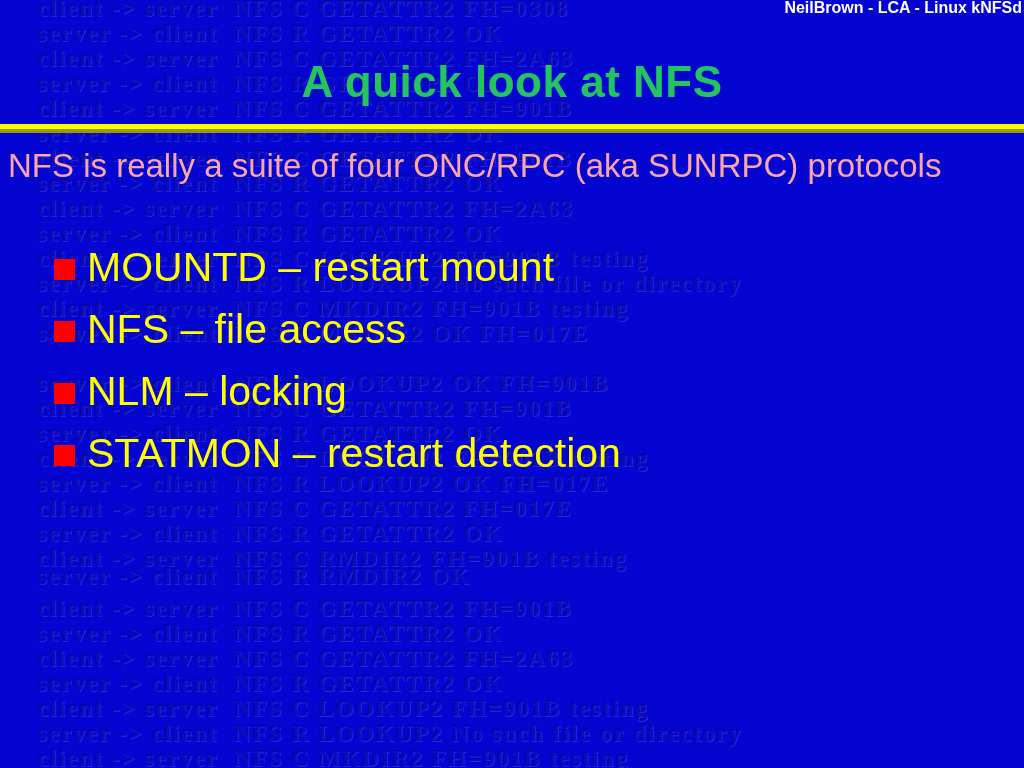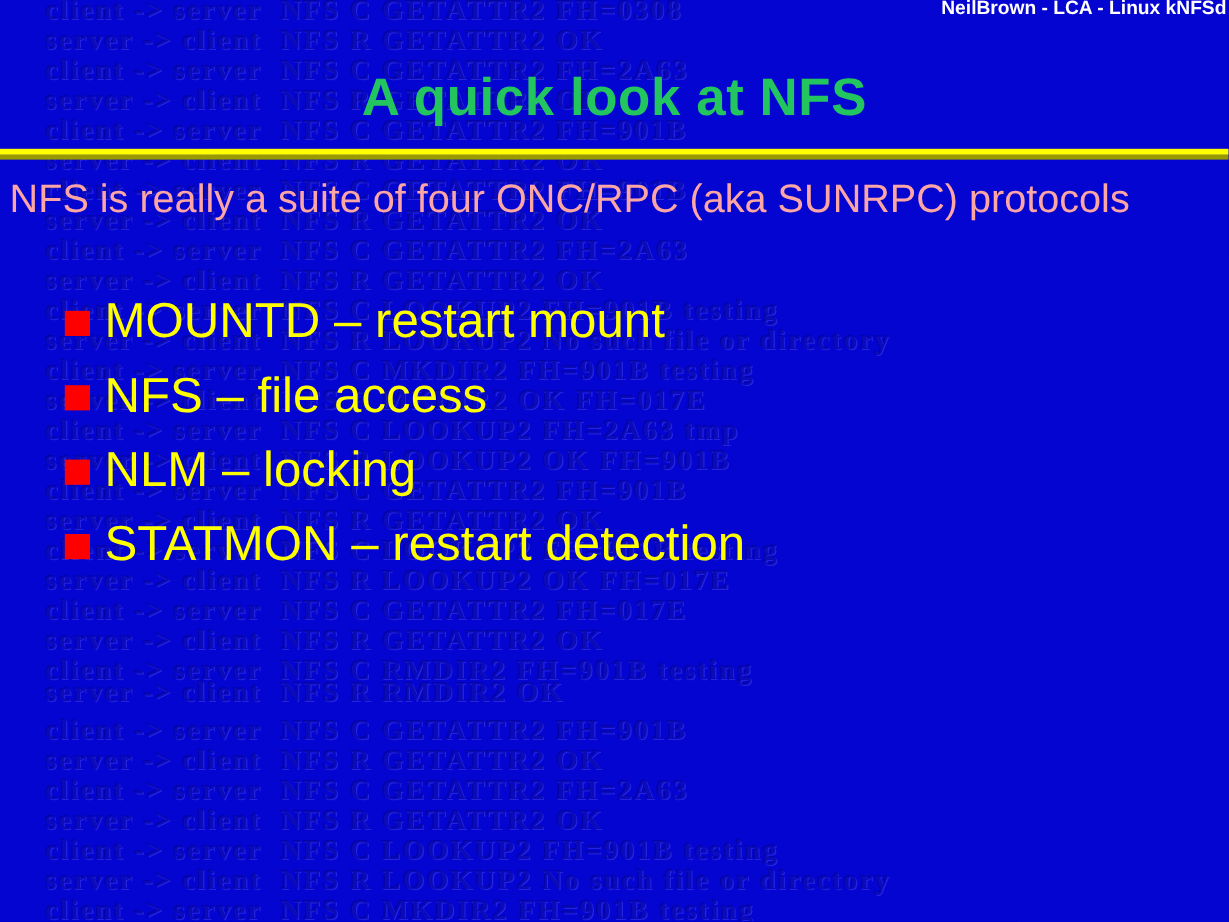--- a/index.html
+++ b/index.html
@@ -148,21 +148,20 @@
       <div class="trace-line" style="top: 96px;">client -&gt; server  NFS C GETATTR2 FH=901B</div>
       <div class="trace-line" style="top: 121px;">server -&gt; client  NFS R GETATTR2 OK</div>
       <div class="trace-line" style="top: 146px;">client -&gt; server  NFS C GETATTR2 FH=901B</div>
       <div class="trace-line" style="top: 171px;">server -&gt; client  NFS R GETATTR2 OK</div>
       <div class="trace-line" style="top: 196px;">client -&gt; server  NFS C GETATTR2 FH=2A63</div>
       <div class="trace-line" style="top: 221px;">server -&gt; client  NFS R GETATTR2 OK</div>
       <div class="trace-line" style="top: 246px;">client -&gt; server  NFS C LOOKUP2 FH=901B testing</div>
       <div class="trace-line" style="top: 271px;">server -&gt; client  NFS R LOOKUP2 No such file or directory</div>
       <div class="trace-line" style="top: 296px;">client -&gt; server  NFS C MKDIR2 FH=901B testing</div>
       <div class="trace-line" style="top: 321px;">server -&gt; client  NFS R MKDIR2 OK FH=017E</div>
-      <div class="trace-line" style="top: 346px;">client -&gt; server  NFS C LOOKUP2 FH=2A63 tmp</div>
       <div class="trace-line" style="top: 371px;">server -&gt; client  NFS R LOOKUP2 OK FH=901B</div>
       <div class="trace-line" style="top: 396px;">client -&gt; server  NFS C GETATTR2 FH=901B</div>
       <div class="trace-line" style="top: 421px;">server -&gt; client  NFS R GETATTR2 OK</div>
       <div class="trace-line" style="top: 446px;">client -&gt; server  NFS C LOOKUP2 FH=901B testing</div>
       <div class="trace-line" style="top: 471px;">server -&gt; client  NFS R LOOKUP2 OK FH=017E</div>
       <div class="trace-line" style="top: 496px;">client -&gt; server  NFS C GETATTR2 FH=017E</div>
       <div class="trace-line" style="top: 521px;">server -&gt; client  NFS R GETATTR2 OK</div>
       <div class="trace-line" style="top: 546px;">client -&gt; server  NFS C RMDIR2 FH=901B testing</div>
       <div class="trace-line" style="top: 544px; margin-top: 20px;">server -&gt; client  NFS R RMDIR2 OK</div>
       <div class="trace-line" style="top: 596px;">client -&gt; server  NFS C GETATTR2 FH=901B</div>

